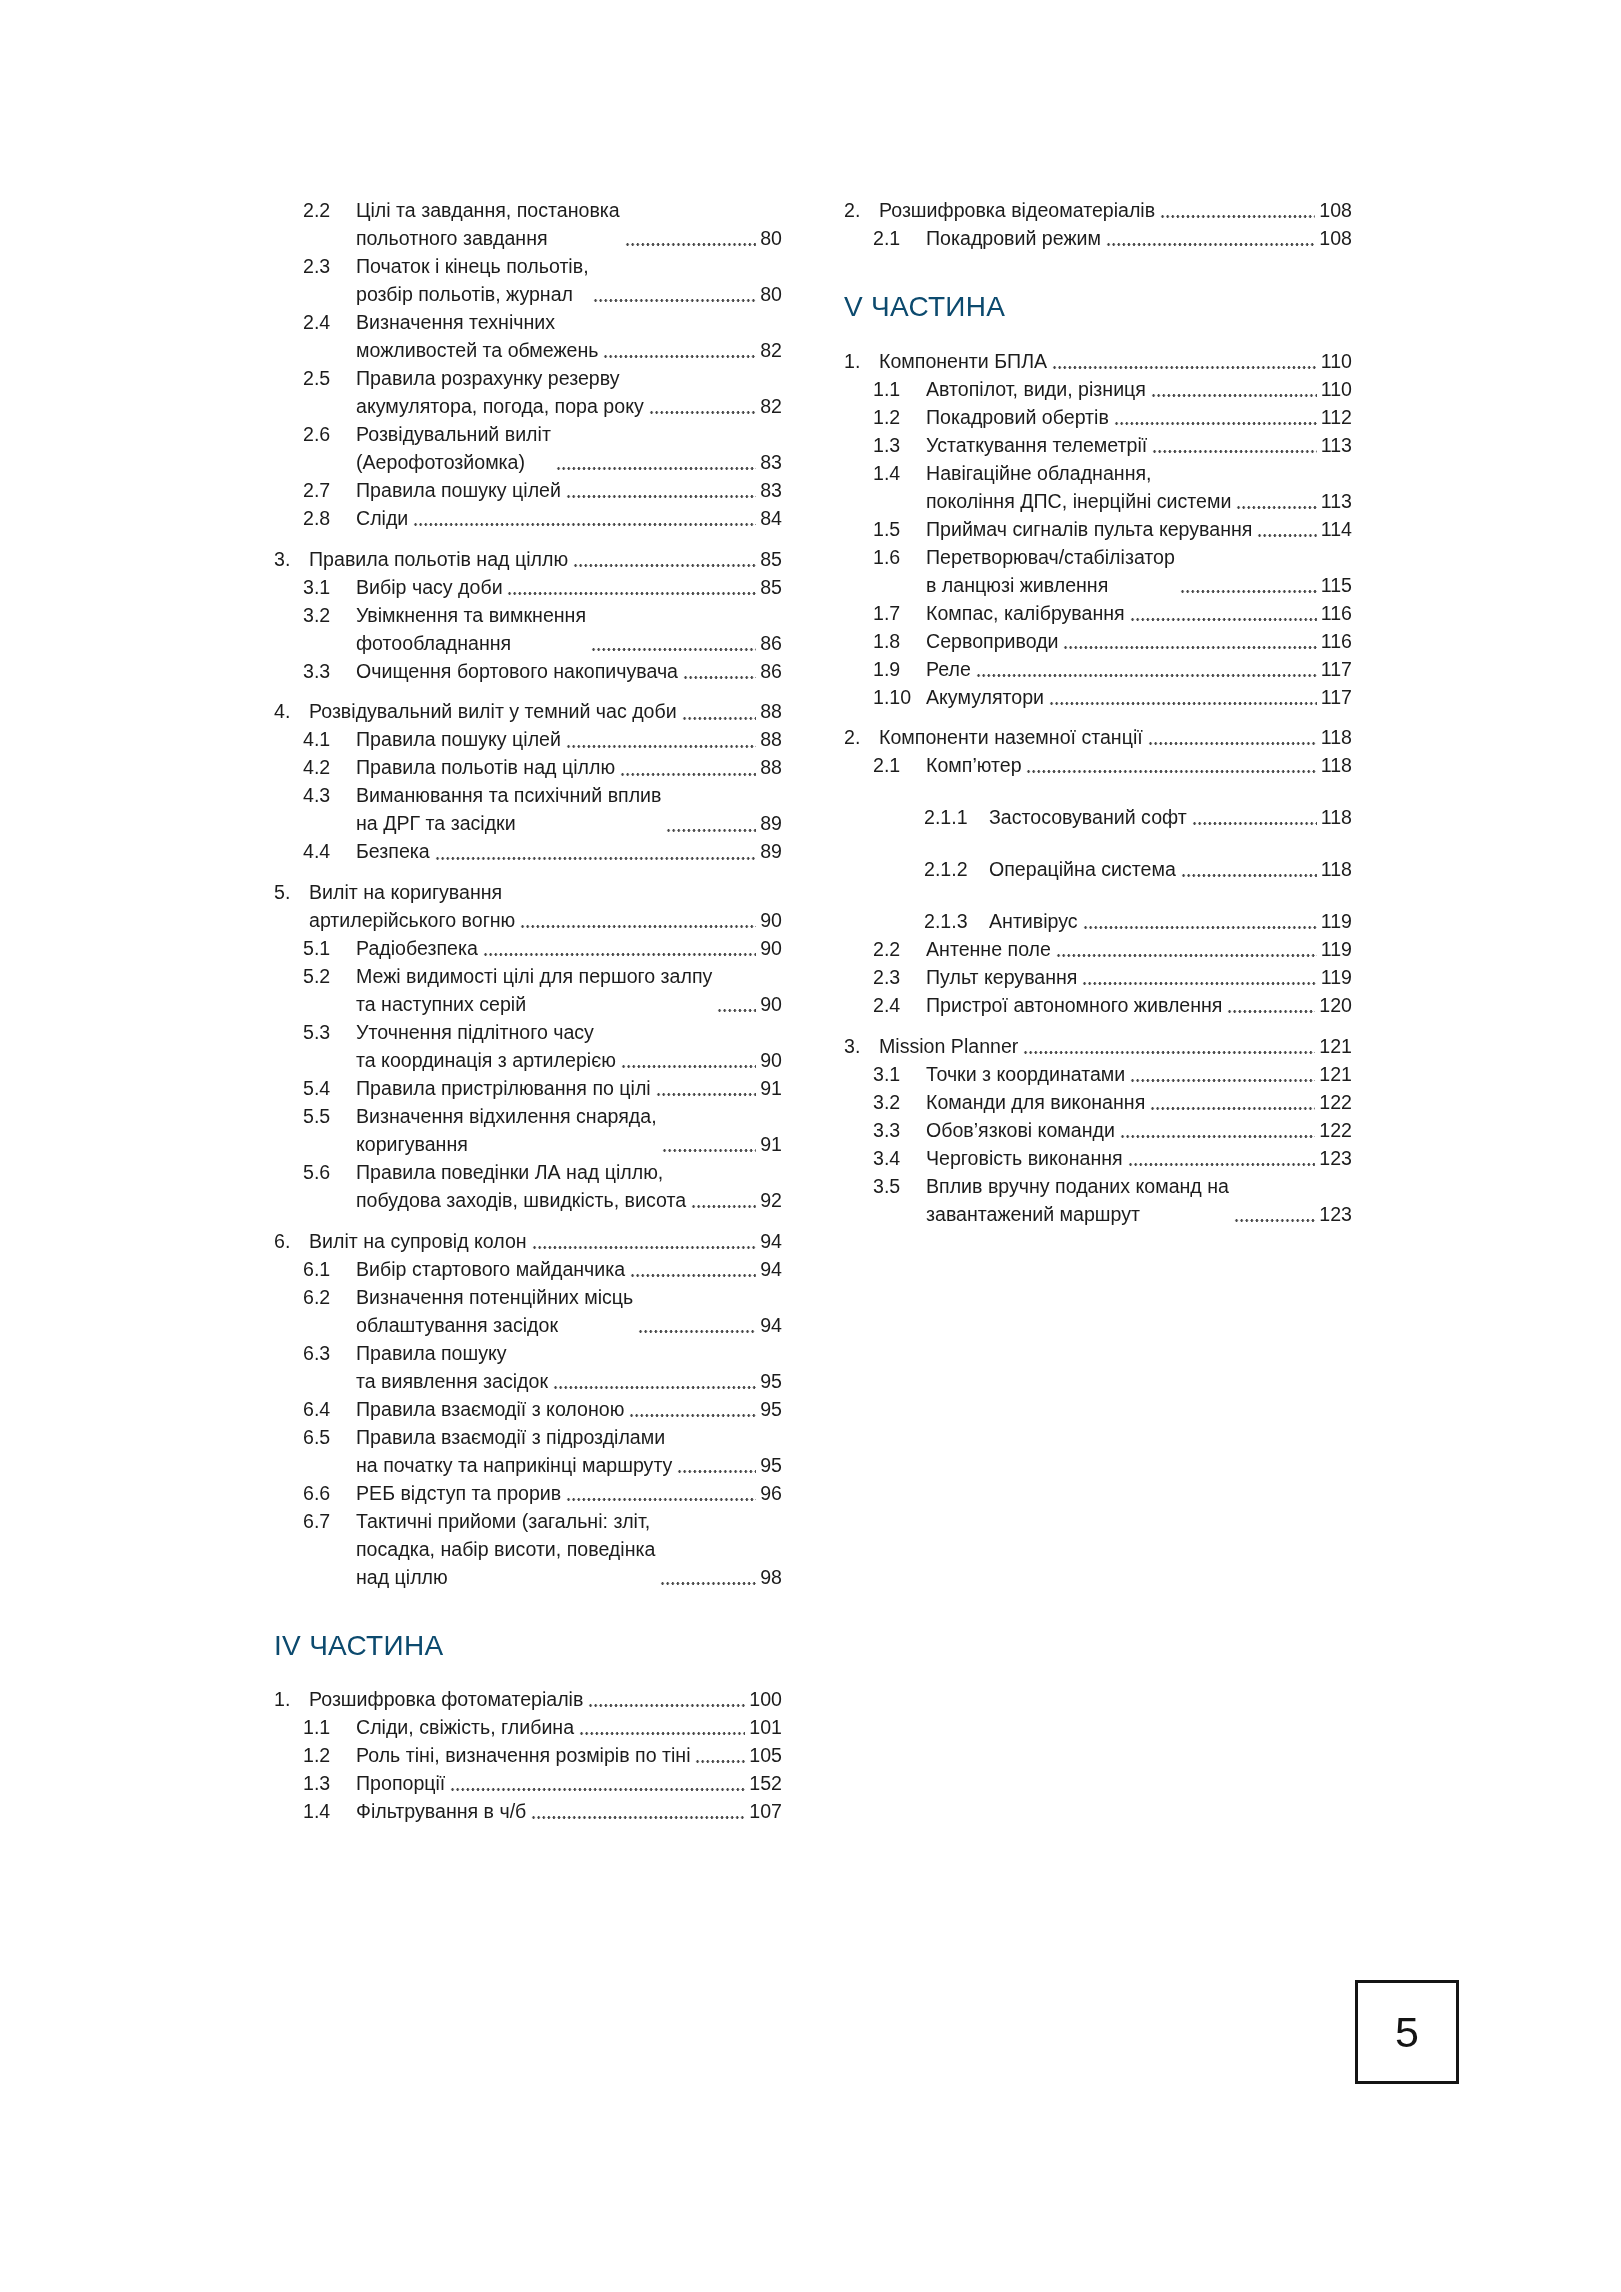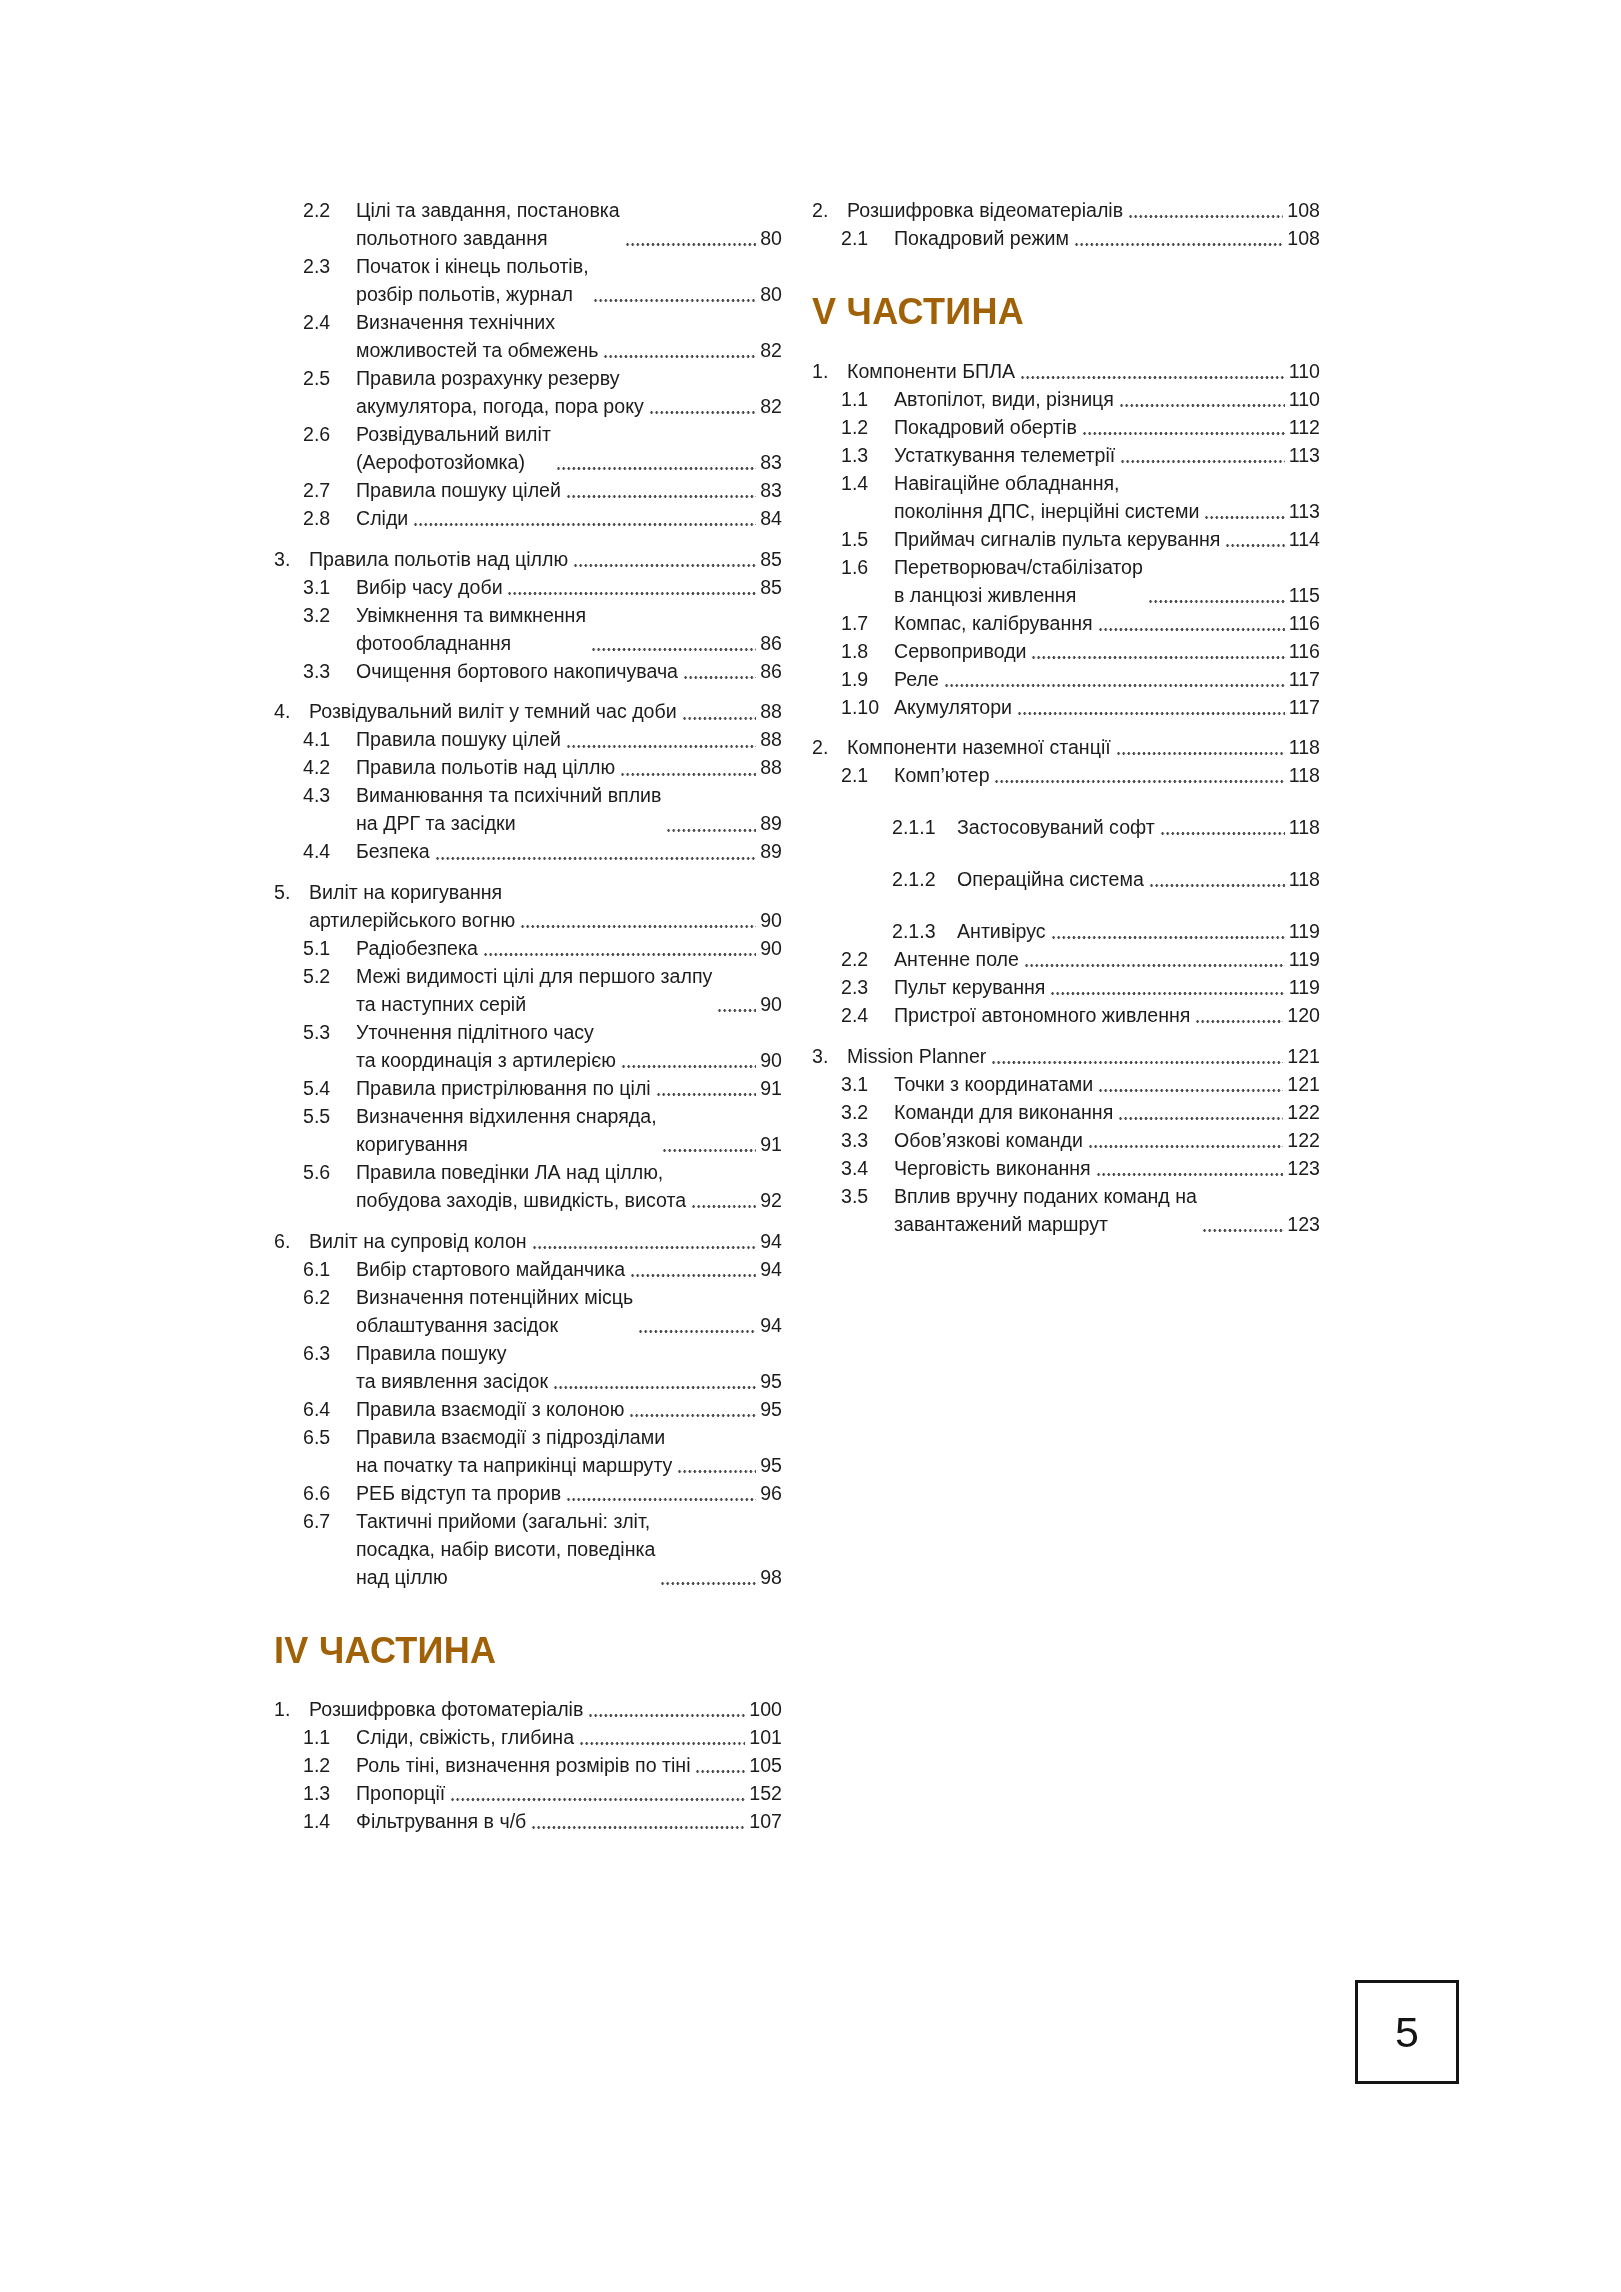--- a/index.html
+++ b/index.html
@@ -12,21 +12,21 @@
     background: #ffffff;
     font-family: "Liberation Sans", sans-serif;
     color: #1c1c1c;
     overflow: hidden;
   }
   .toc-wrap {
     position: absolute;
     left: 274px;
     top: 196px;
     display: flex;
-    gap: 30px;
+    gap: 62px;
     align-items: flex-start;
   }
   .toc-col { width: 508px; }
   .toc-entry {
     display: flex;
     align-items: flex-start;
     font-size: 19.6px;
     line-height: 28px;
   }
   .toc-entry .num { flex: 0 0 auto; }
@@ -43,25 +43,25 @@
     margin: 0 3.9px 4.9px 4.9px;
     background-image: radial-gradient(circle, #4a4a4a 1.2px, transparent 1.4px);
     background-size: 5.1px 4.9px;
     background-repeat: repeat-x;
     background-position: 0 100%;
   }
   .page-num { flex: 0 0 auto; align-self: flex-end; }
   .toc-entry.level-1 { margin-top: 12.7px; }
   .toc-col > :first-child { margin-top: 0 !important; }
   .toc-heading {
-    font-size: 36px;
-    font-weight: 700;
+    font-size: 28px;
+    font-weight: 400;
     letter-spacing: 0.3px;
     margin: 39px 0 23.5px 0;
-    color: #a16207;
+    color: #0c4a6e;
   }
   .folio-box {
     position: absolute;
     left: 1355px;
     top: 1980px;
     width: 104px;
     height: 104px;
     border: 3.9px solid #141414;
     display: flex;
     align-items: center;

